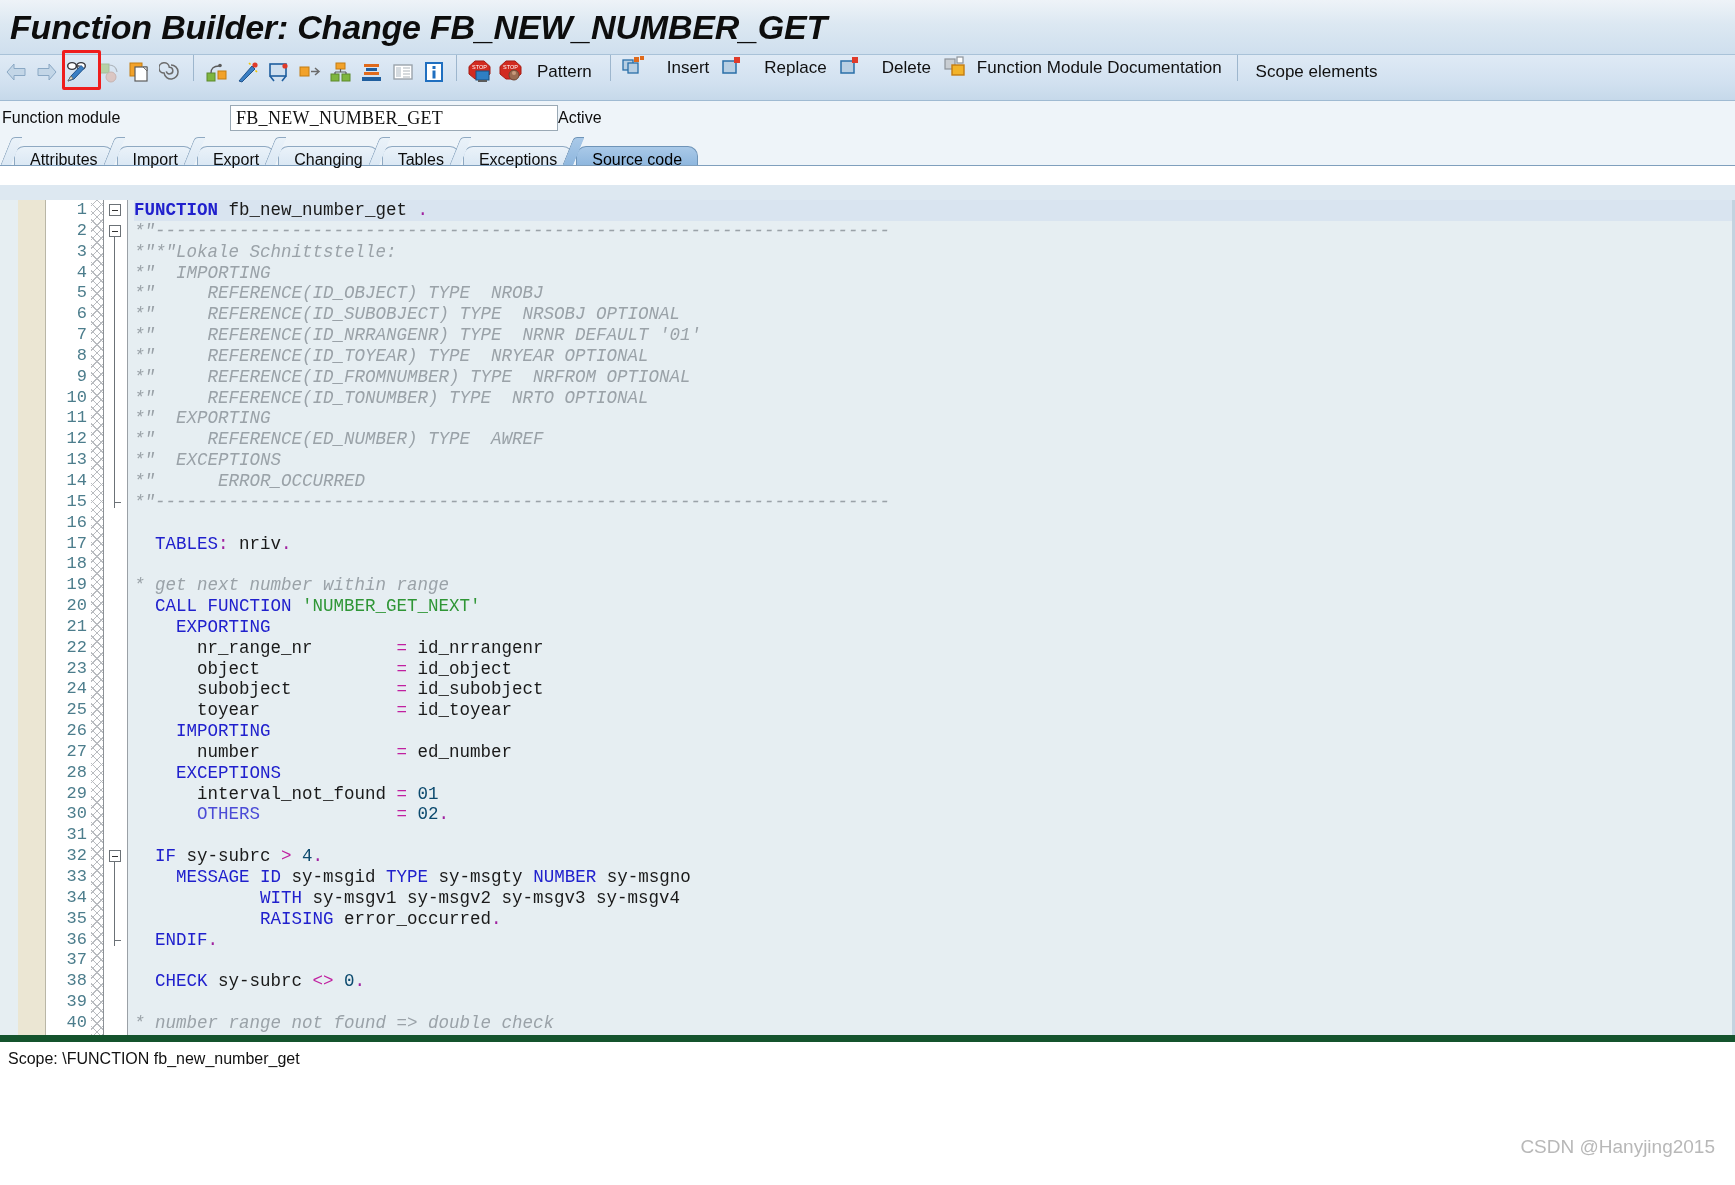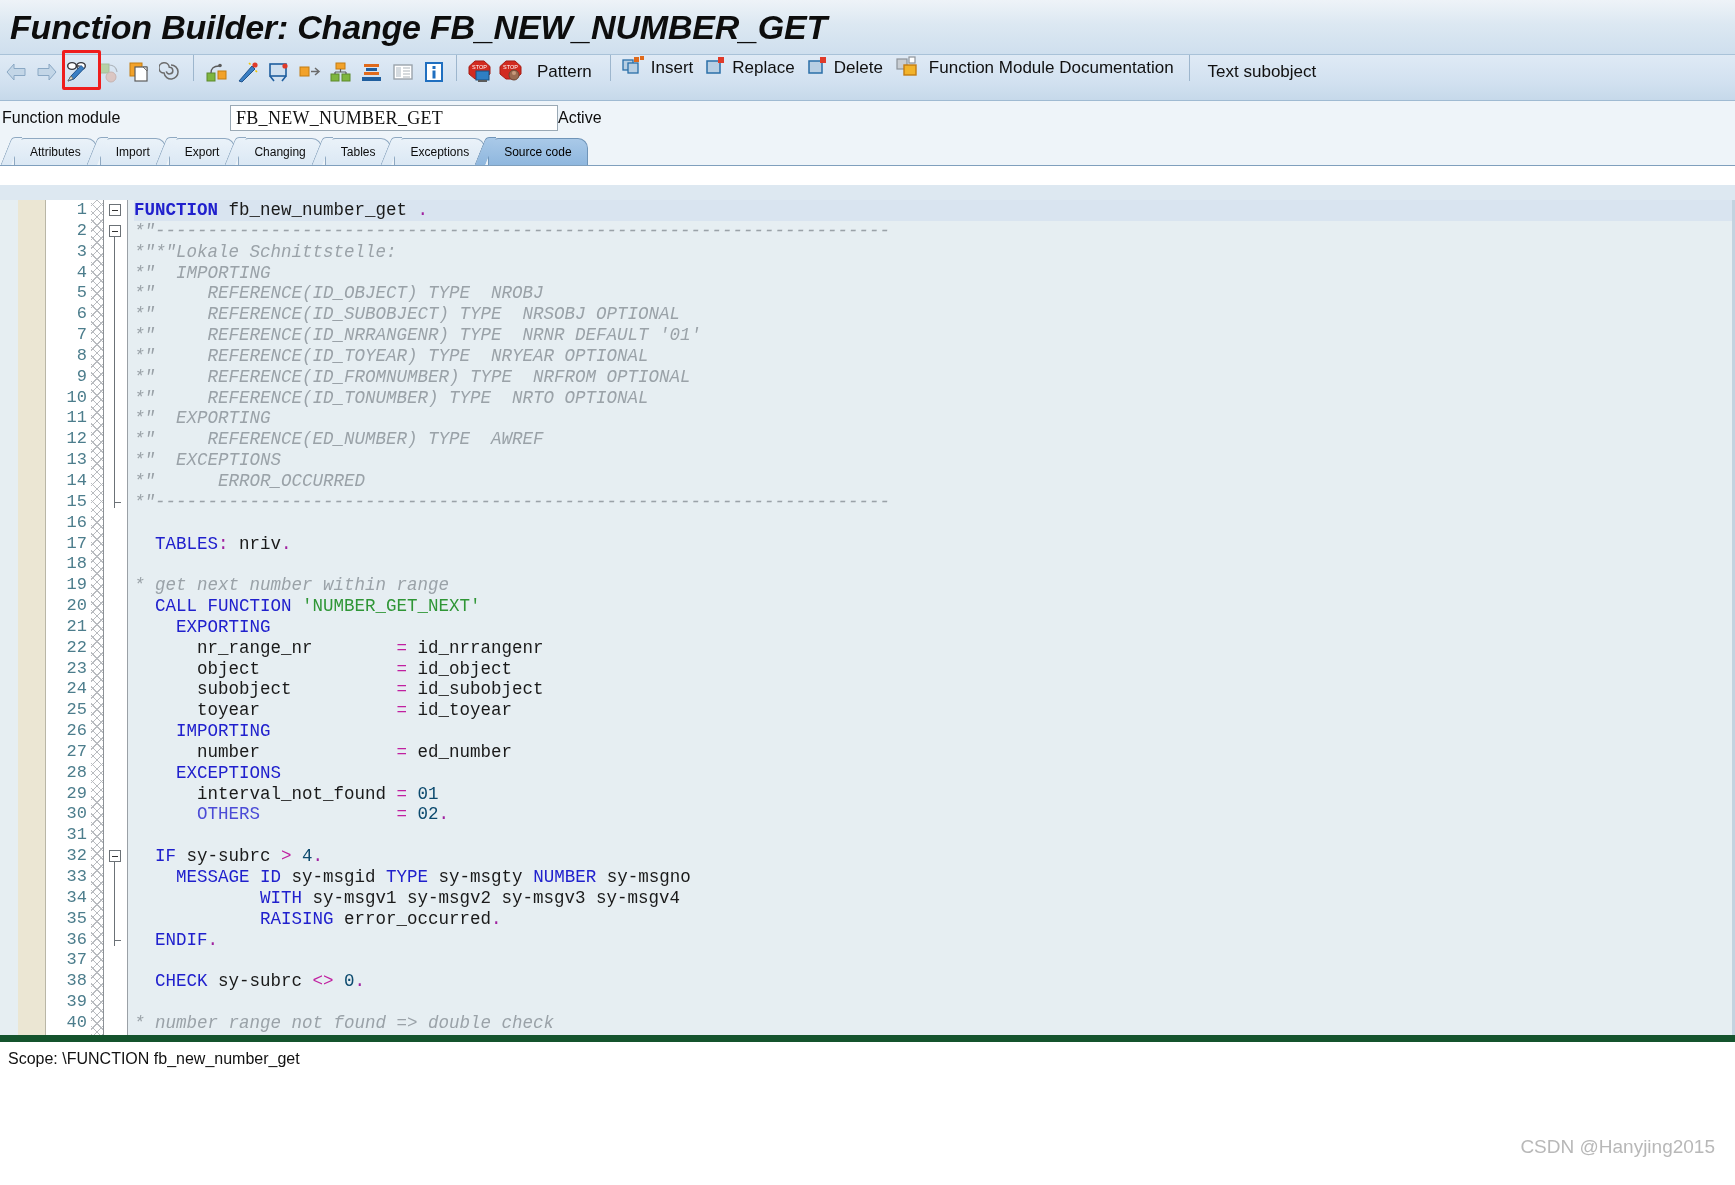--- a/index.html
+++ b/index.html
@@ -55,21 +55,21 @@
     color:#101010;
     padding:0 11px;
     white-space:nowrap;
     line-height:34px;
   }
   .tb-labeled {
     display:flex; align-items:center;
     padding:0 8px 0 4px;
     white-space:nowrap;
   }
-  .tb-labeled .lbl { font-size:17px; color:#101010; margin-left:3px; }
+  .tb-labeled .lbl { font-size:17px; color:#101010; margin-left:19px; }
   .redbox {
     position:absolute;
     left:62px; top:50px;
     width:39px; height:40px;
     border:3px solid #ef1d1d;
     border-radius:2px;
     pointer-events:none;
     z-index:30;
   }
 
@@ -103,28 +103,28 @@
   
   #tabs {
     height:31px;
     background:#eef4f9;
     display:flex; align-items:flex-end;
     padding-left:14px;
     position:relative;
     border-bottom:1px solid #7f9fbd;
   }
   .tab {
-    height:27px;
+    height:19px;
     padding:0 15px;
     margin-right:3px;
     background:linear-gradient(to bottom,#eaf2f9 0%,#dbe8f4 100%);
     border:1px solid #8fa9c2;
     border-bottom:none;
     border-radius:10px 10px 0 0;
-    font-size:12px;
+    font-size:16px;
     color:#0c0c0c;
     line-height:26px;
     white-space:nowrap;
     transform:skewX(0deg);
     position:relative;
     text-align:center;
   }
   .tab::before {
     content:"";
     position:absolute; left:-9px; bottom:0;
@@ -447,21 +447,21 @@
         <rect x="2" y="4" width="10" height="10" fill="#c9ced3" stroke="#8d939a" stroke-width="1.2"></rect>
         <rect x="14" y="2" width="6" height="6" fill="#ffffff" stroke="#8d939a" stroke-width="1.2"></rect>
         <rect x="9" y="10" width="12" height="10" fill="#f2b32a" stroke="#c47c11" stroke-width="1.4"></rect>
       </svg>
     </span>
     <span class="lbl" style="margin-left:8px">Function Module Documentation</span>
   </div>
 
   <div class="tb-sep"></div>
 
-  <div class="tb-text">Text subobject</div>
+  <div class="tb-text">Scope elements</div>
 </div>
 
 <div class="redbox"></div>
 
 <div id="fmrow">
   <div class="fm-label">Function module</div>
   <div class="fm-input">FB_NEW_NUMBER_GET</div>
   <div class="fm-status">Active</div>
 </div>
 

